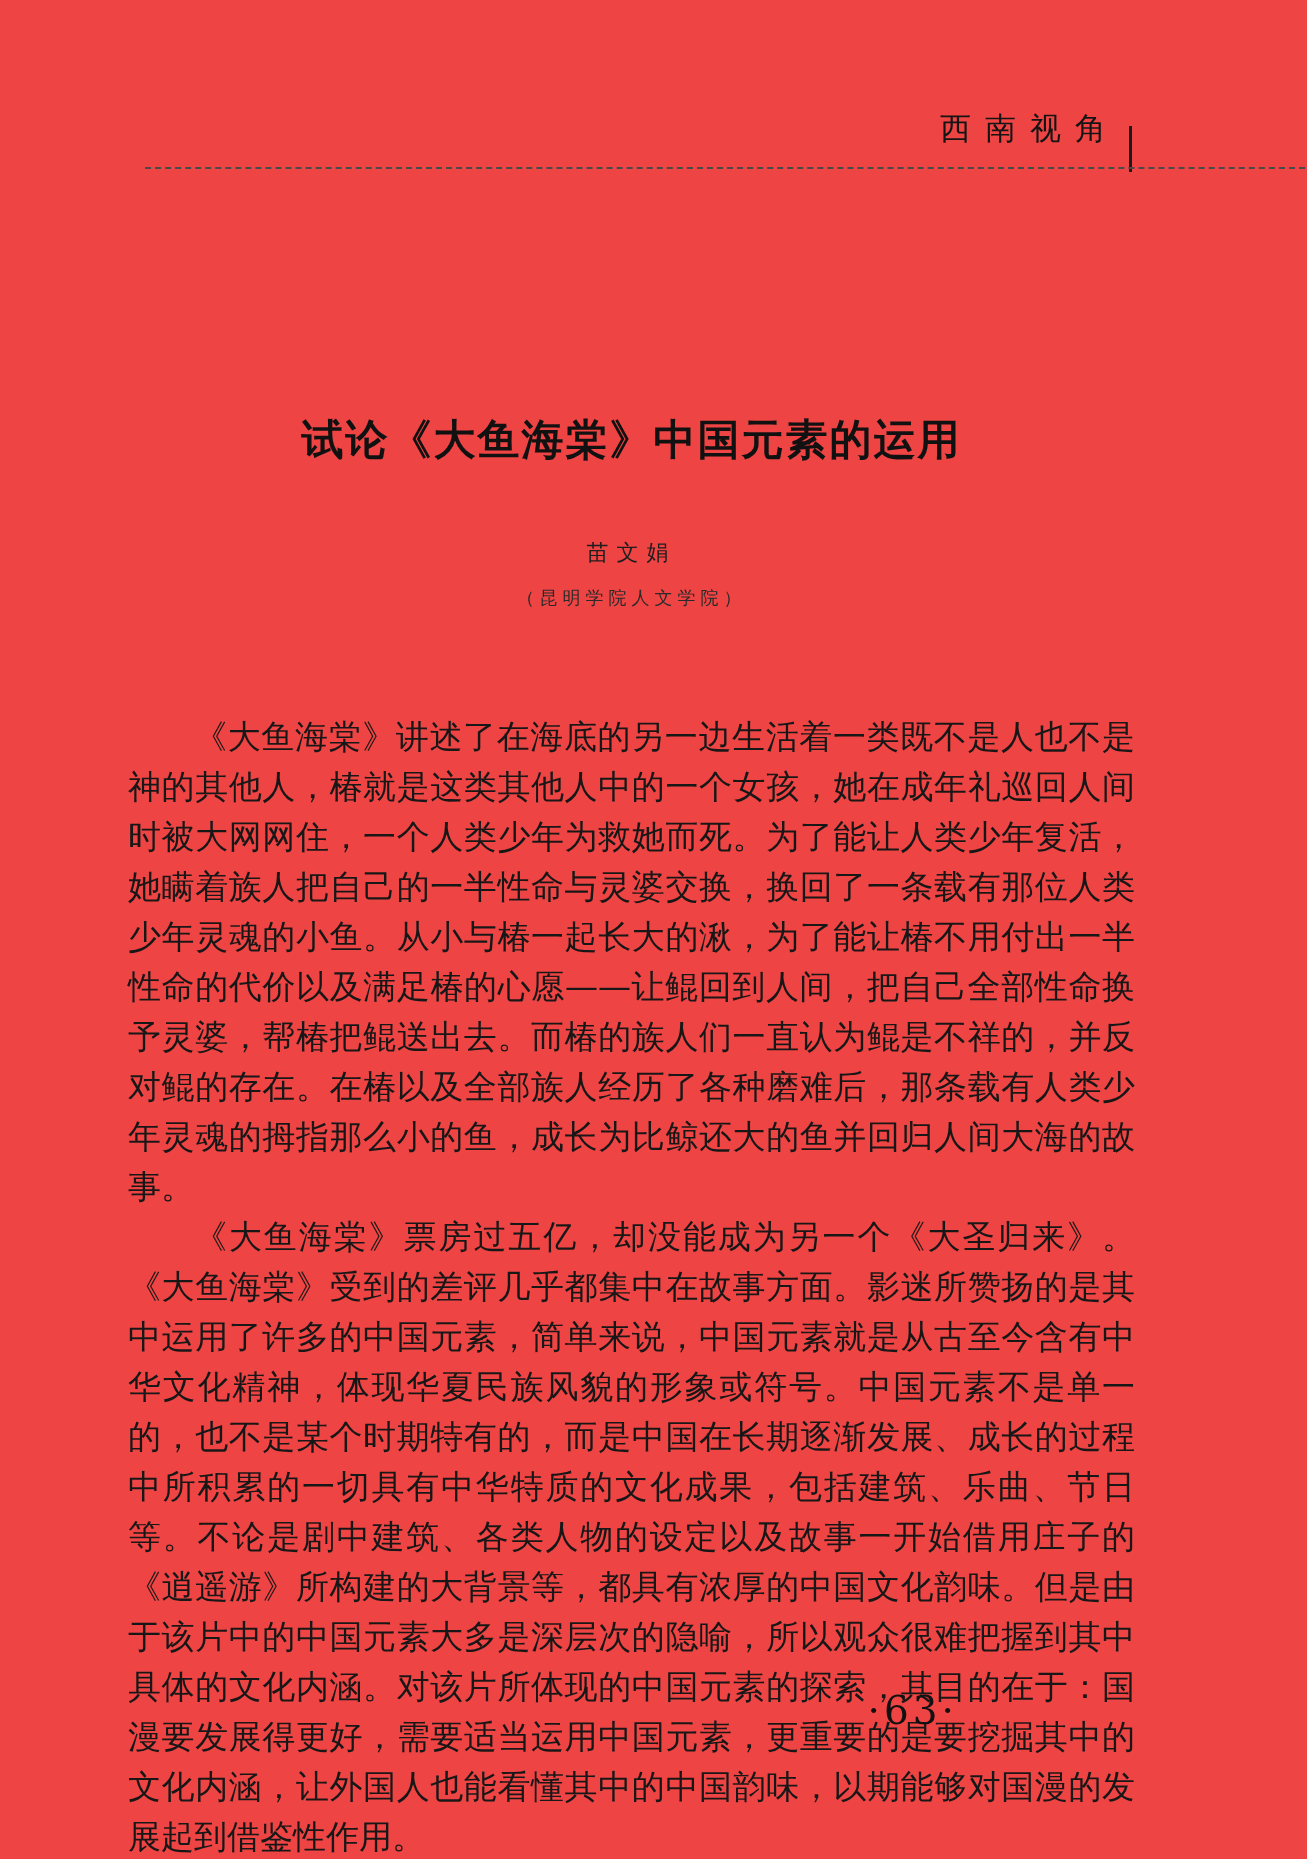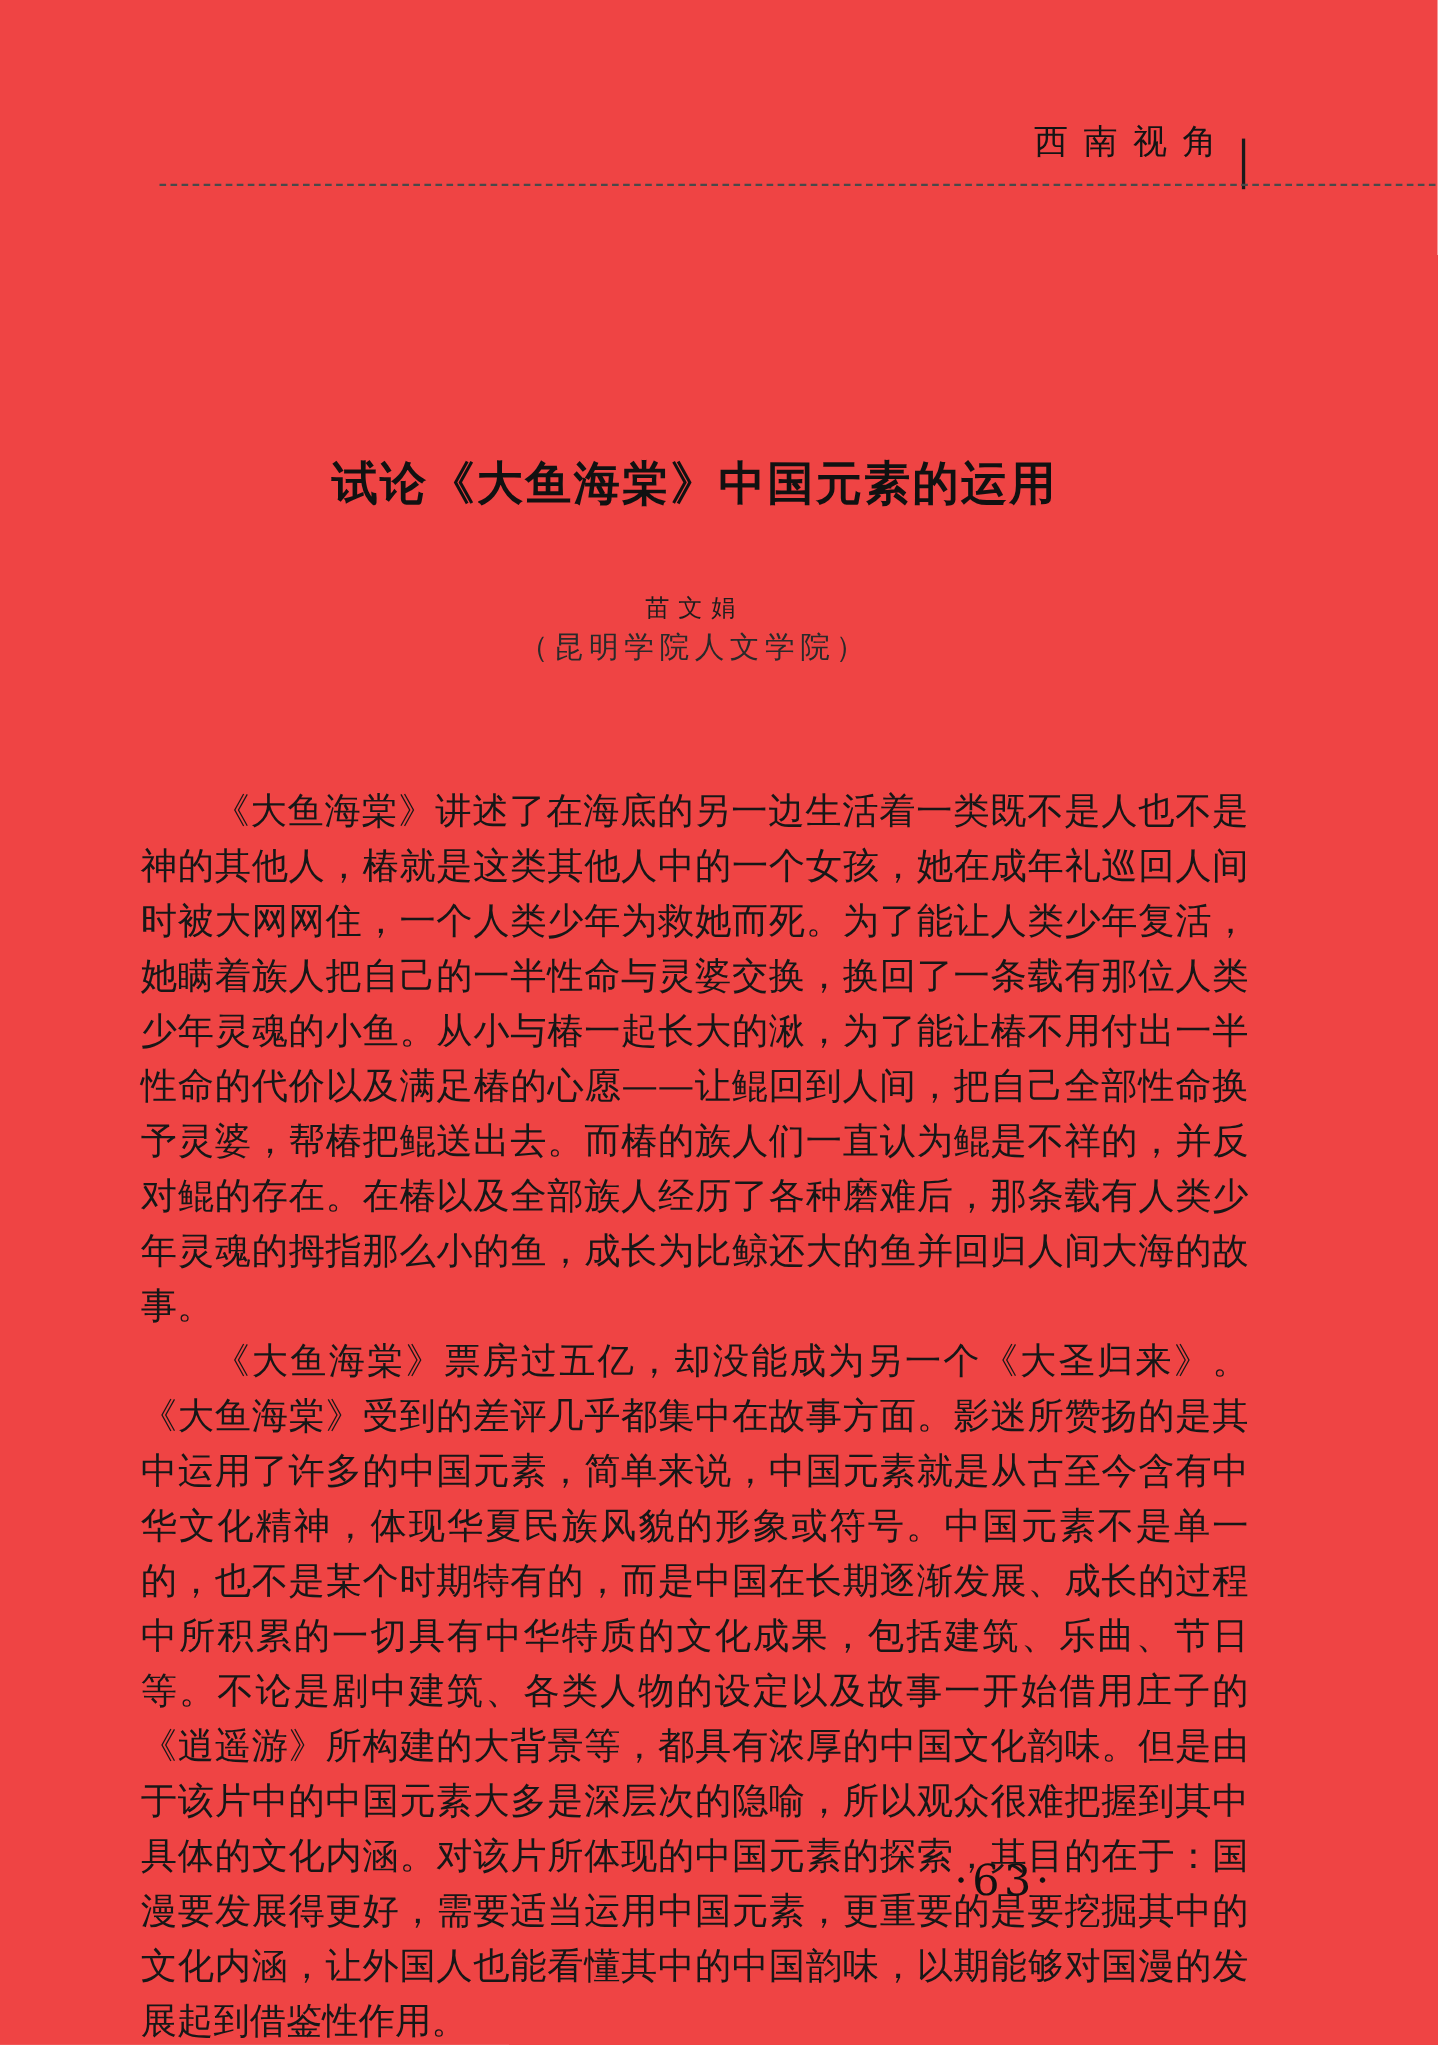--- a/index.html
+++ b/index.html
@@ -60,25 +60,25 @@
     top: 538px;
     left: 128px;
     width: 1007px;
     text-align: center;
     font-size: 22px;
     letter-spacing: 8px;
     color: #1d1d1d;
   }
   .article-affiliation {
     position: absolute;
-    top: 570px;
+    top: 586px;
     left: 128px;
     width: 1007px;
     text-align: center;
-    font-size: 27px;
+    font-size: 18px;
     letter-spacing: 5px;
     color: #2a2a2a;
   }
 
   
   .article-body {
     position: absolute;
     top: 712px;
     left: 128px;
     width: 1007px;

